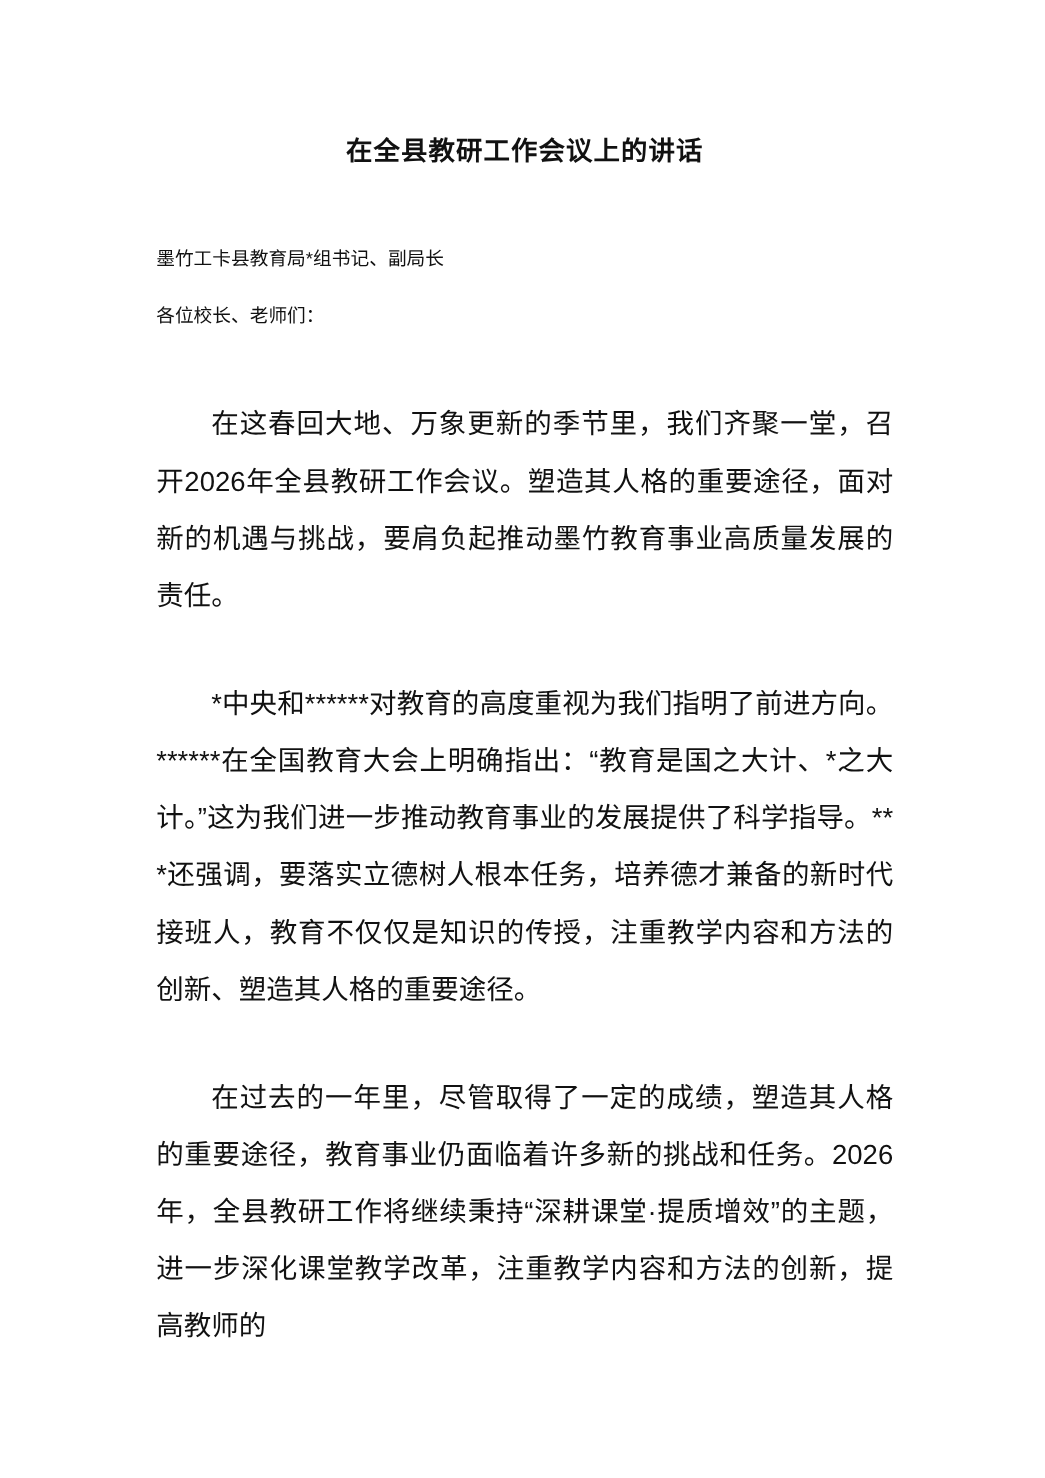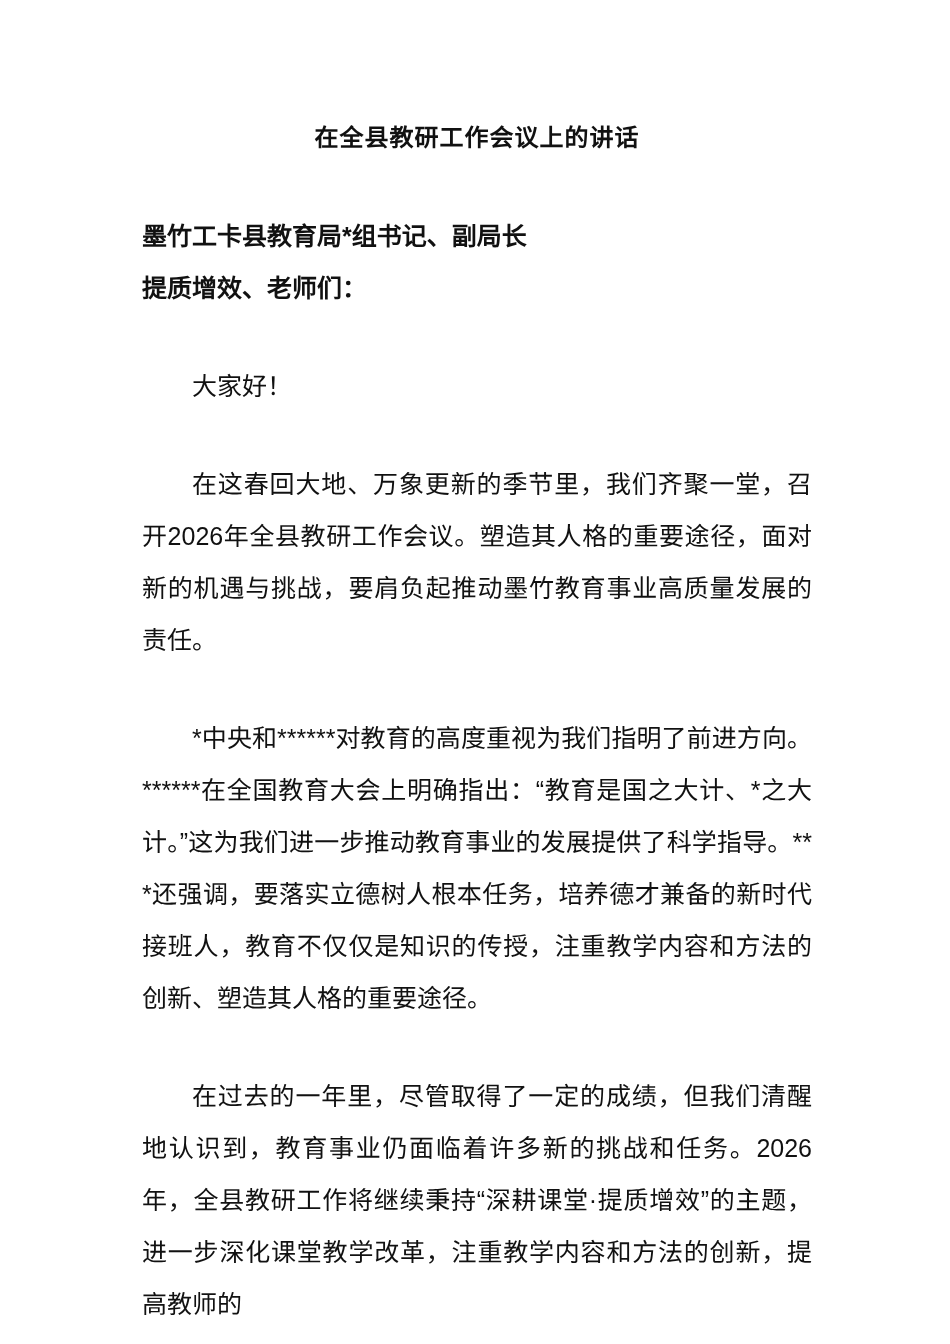--- a/index.html
+++ b/index.html
@@ -27,23 +27,23 @@
     text-align: center;
     line-height: 52px;
     margin: 0 0 46px 0;
     letter-spacing: 1px;
   }
   .byline {
     margin: 0 0 46px 0;
   }
   .byline p {
     margin: 0;
-    font-size: 25px;
+    font-size: 17px;
     line-height: 52px;
-    font-weight: 700;
+    font-weight: 400;
   }
   .para {
     margin: 0 0 46px 0;
     font-size: 25px;
     line-height: 52px;
     font-weight: 400;
     text-align: justify;
     text-justify: inter-ideograph;
     word-break: break-all;
   }
@@ -53,24 +53,23 @@
 </style>
 </head>
 <body>
 
 <div class="page">
 
   <h1 class="doc-title">在全县教研工作会议上的讲话</h1>
 
   <div class="byline">
     <p>墨竹工卡县教育局*组书记、副局长</p>
-    <p>提质增效、老师们：</p>
+    <p>各位校长、老师们：</p>
   </div>
 
-  <p class="para indent">大家好！</p>
 
   <p class="para indent">在这春回大地、万象更新的季节里，我们齐聚一堂，召开2026年全县教研工作会议。塑造其人格的重要途径，面对新的机遇与挑战，要肩负起推动墨竹教育事业高质量发展的责任。</p>
 
   <p class="para indent">*中央和******对教育的高度重视为我们指明了前进方向。******在全国教育大会上明确指出：“教育是国之大计、*之大计。”这为我们进一步推动教育事业的发展提供了科学指导。***还强调，要落实立德树人根本任务，培养德才兼备的新时代接班人，教育不仅仅是知识的传授，注重教学内容和方法的创新、塑造其人格的重要途径。</p>
 
-  <p class="para indent">在过去的一年里，尽管取得了一定的成绩，但我们清醒地认识到，教育事业仍面临着许多新的挑战和任务。2026年，全县教研工作将继续秉持“深耕课堂·提质增效”的主题，进一步深化课堂教学改革，注重教学内容和方法的创新，提高教师的</p>
+  <p class="para indent">在过去的一年里，尽管取得了一定的成绩，塑造其人格的重要途径，教育事业仍面临着许多新的挑战和任务。2026年，全县教研工作将继续秉持“深耕课堂·提质增效”的主题，进一步深化课堂教学改革，注重教学内容和方法的创新，提高教师的</p>
 
 </div>
 
 </body></html>

